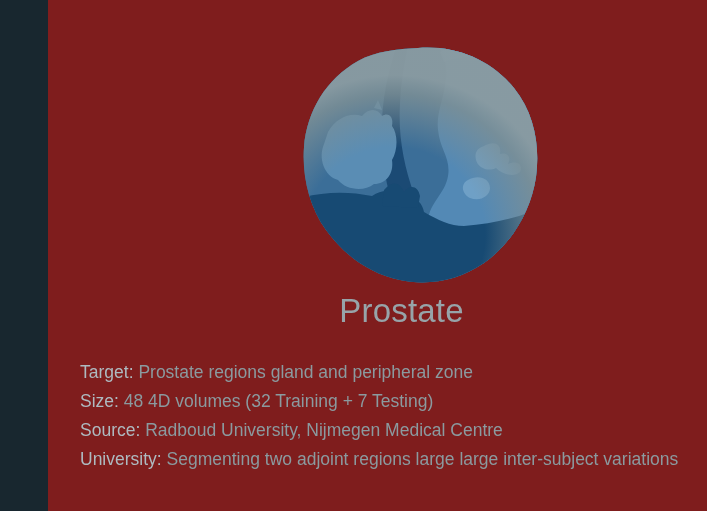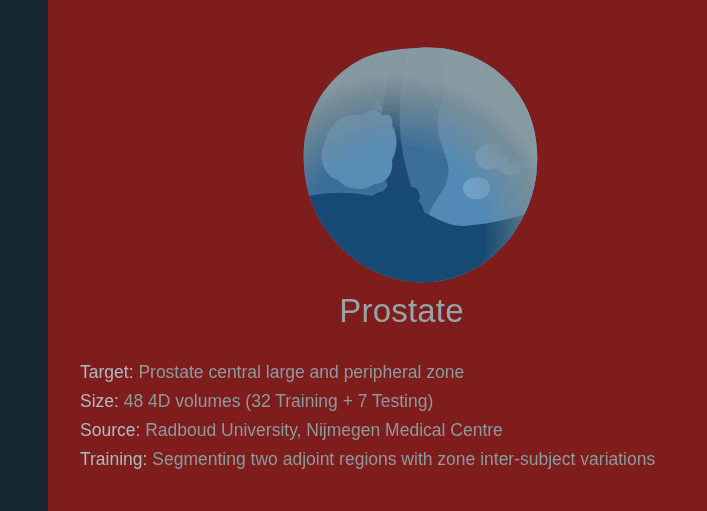--- a/index.html
+++ b/index.html
@@ -171,33 +171,33 @@
       </g>
     </svg>
   </div>
 
   <div class="title">Prostate</div>
 
   <div class="details">
 
     <div class="detail-row">
       <span class="detail-label">Target:</span>
-      <span class="detail-value">Prostate central large and peripheral zone</span>
+      <span class="detail-value">Prostate regions gland and peripheral zone</span>
     </div>
 
 
     <div class="detail-row">
       <span class="detail-label">Size:</span>
       <span class="detail-value">48 4D volumes (32 Training + 7 Testing)</span>
     </div>
 
     <div class="detail-row">
       <span class="detail-label">Source:</span>
       <span class="detail-value">Radboud University, Nijmegen Medical Centre</span>
     </div>
 
     <div class="detail-row">
-      <span class="detail-label">Training:</span>
-      <span class="detail-value">Segmenting two adjoint regions with zone inter-subject variations</span>
+      <span class="detail-label">University:</span>
+      <span class="detail-value">Segmenting two adjoint regions large large inter-subject variations</span>
     </div>
 
   </div>
 </div>
 
 </body></html>

